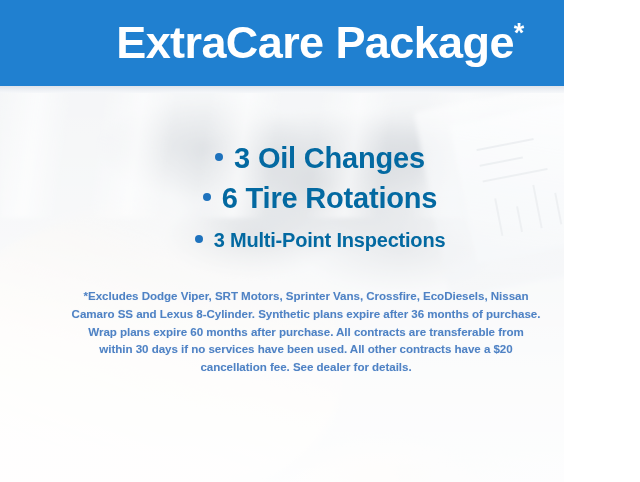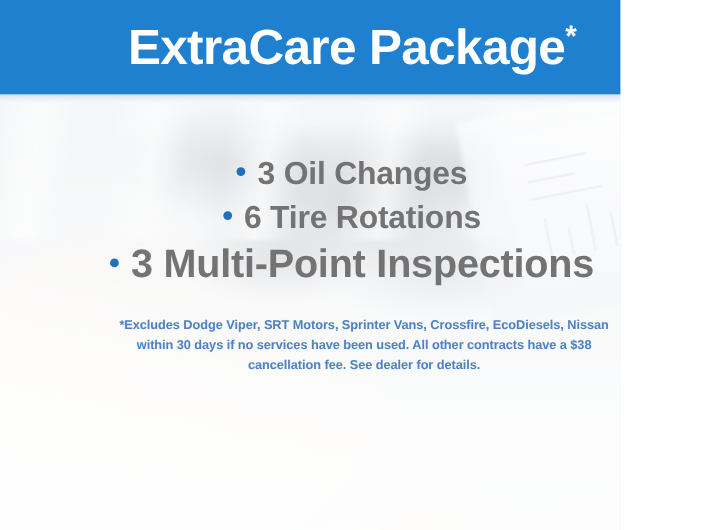--- a/index.html
+++ b/index.html
@@ -179,47 +179,47 @@
   .bullet-list {
     position: absolute;
     left: 0;
     top: 138px;
     width: 640px;
     z-index: 3;
     text-align: center;
   }
   .bullet-row {
     display: block;
-    color: #737373;
+    color: #0369a1;
     font-size: 29px;
     font-weight: bold;
     line-height: 40px;
     letter-spacing: -0.2px;
     white-space: nowrap;
   }
   .bullet-row.size-lg {
-    font-size: 36px;
+    font-size: 20px;
     line-height: 44px;
   }
   .bullet-dot {
     display: inline-block;
     width: 8px;
     height: 8px;
     border-radius: 50%;
     background: #1e72bd;
     vertical-align: middle;
     position: relative;
     top: -3px;
     margin-right: 11px;
   }
 
   
   .disclaimer {
     position: absolute;
-    left: 37px;
+    left: 12px;
     top: 287px;
     width: 588px;
     z-index: 3;
     text-align: center;
     color: #4f82c4;
     font-size: 11.6px;
     font-weight: bold;
     line-height: 17.8px;
     letter-spacing: -0.05px;
     text-shadow: 0 0 1.1px rgba(220,232,245,0.9);
@@ -270,17 +270,19 @@
     </div>
 
     <div class="bullet-row size-lg">
       <span class="bullet-dot"></span><span>3 Multi-Point Inspections</span>
     </div>
 
   </div>
 
   <div class="disclaimer">
     <p>*Excludes Dodge Viper, SRT Motors, Sprinter Vans, Crossfire, EcoDiesels, Nissan</p>
-    <p>within 30 days if no services have been used. All other contracts have a $38</p>
+    <p>Camaro SS and Lexus 8-Cylinder. Synthetic plans expire after 36 months of purchase.</p>
+    <p>Wrap plans expire 60 months after purchase. All contracts are transferable from</p>
+    <p>within 30 days if no services have been used. All other contracts have a $20</p>
     <p>cancellation fee. See dealer for details.</p>
   </div>
 
 </div>
 
 </body></html>

